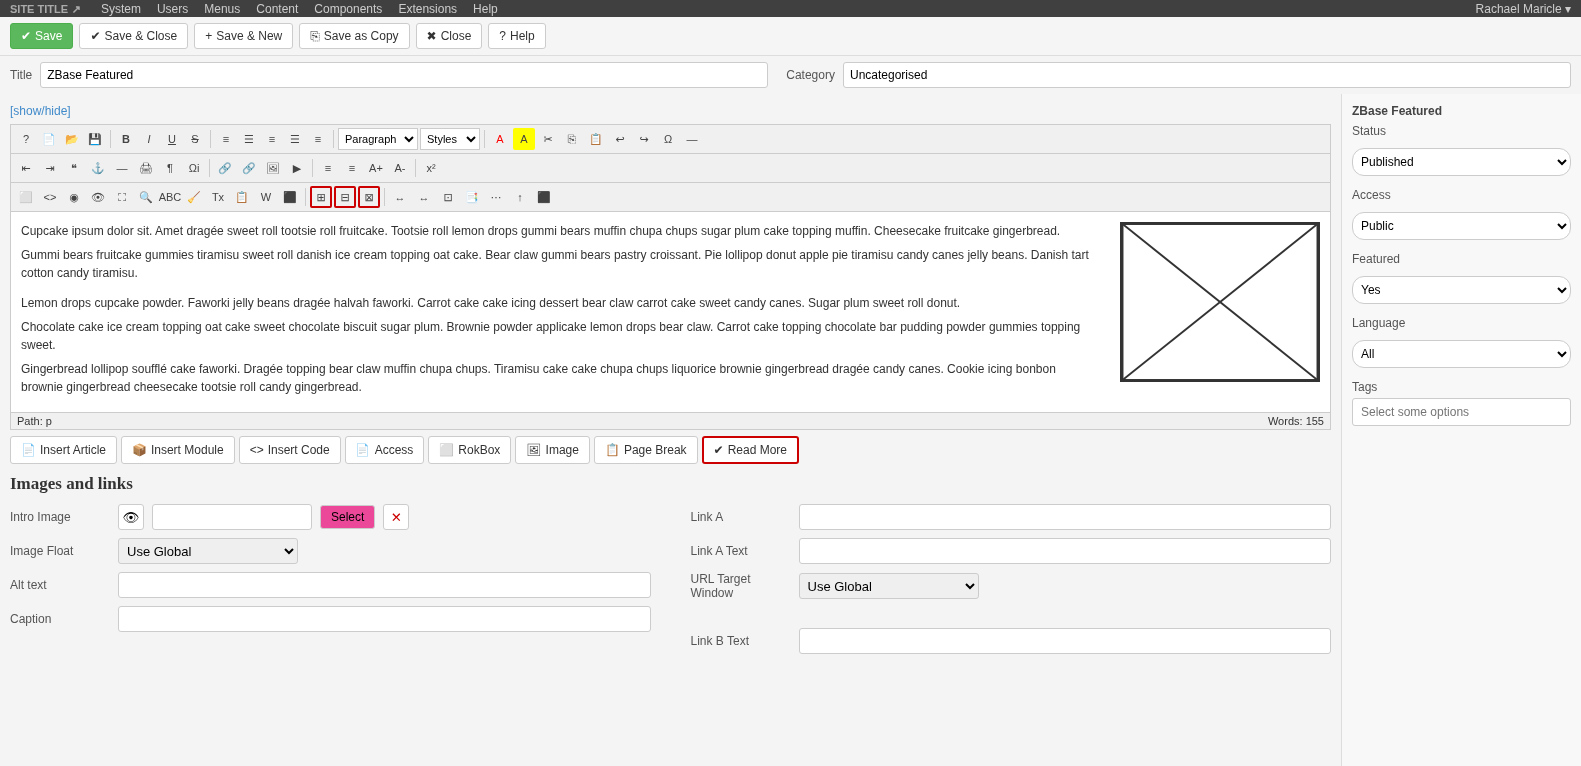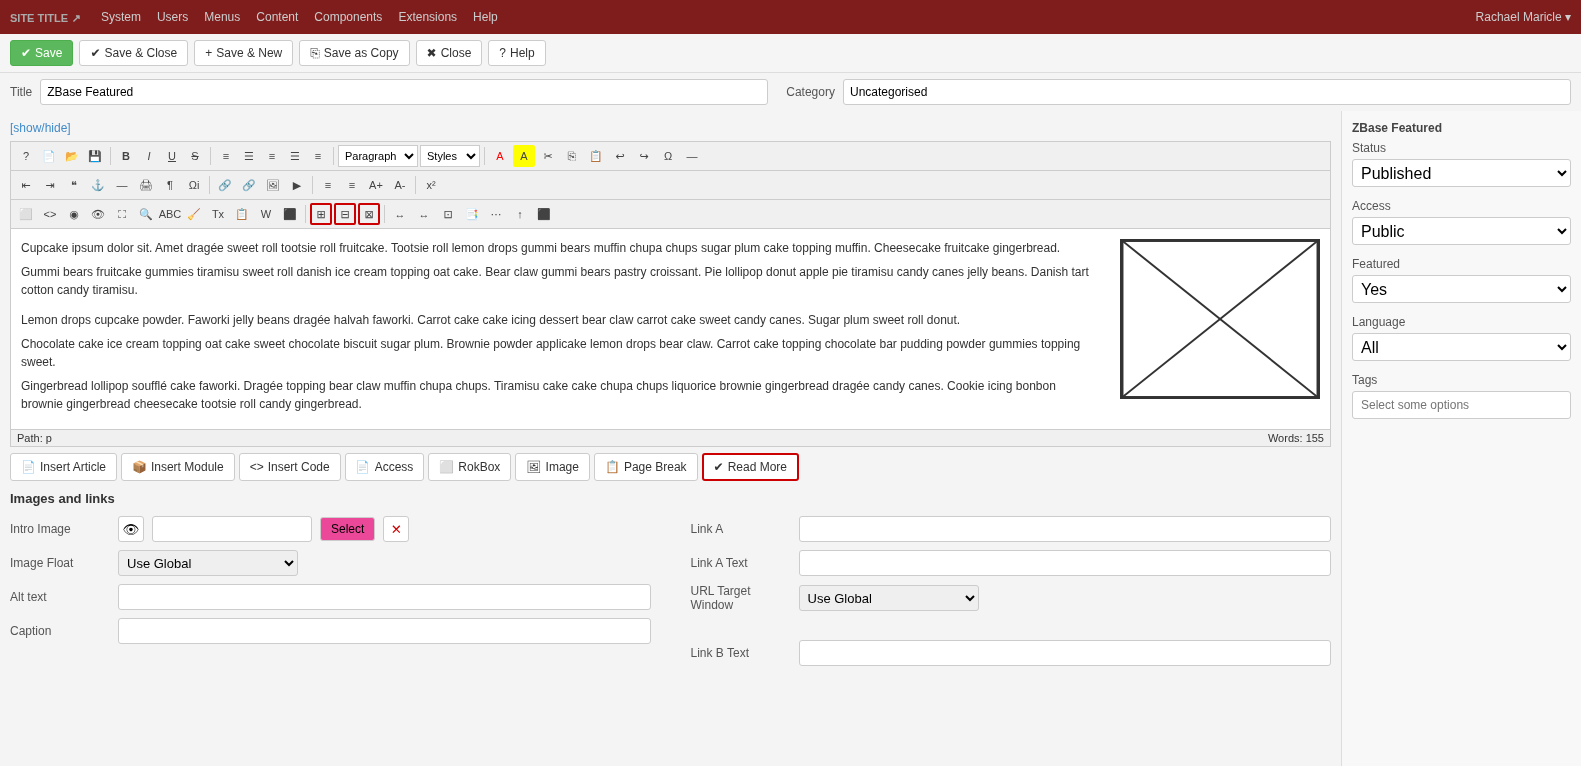--- a/index.html
+++ b/index.html
@@ -1,22 +1,22 @@
 <!DOCTYPE html>
 <html><head>
   <meta charset="utf-8">
   <style>
     * { box-sizing: border-box; margin: 0; padding: 0; }
     body { font-family: Arial, sans-serif; font-size: 12px; background: #f4f4f4; color: #333; }
 
     
     .top-nav {
-      background: #7f1d1d;
+      background: #404040;
       color: #ccc;
-      height: 34px;
+      height: 17px;
       display: flex;
       align-items: center;
       padding: 0 10px;
       justify-content: space-between;
     }
     .top-nav .site-title { color: #fff; font-weight: bold; font-size: 13px; }
     .top-nav .site-title span { color: #aaa; font-size: 11px; }
     .top-nav .nav-items { display: flex; gap: 16px; font-size: 12px; }
     .top-nav .nav-items a { color: #ccc; text-decoration: none; }
     .top-nav .user-info { color: #ccc; font-size: 12px; }
@@ -148,21 +148,21 @@
       border: 1px solid #ccc;
       border-radius: 3px;
       background: #fff;
       cursor: pointer;
       font-size: 12px;
       color: #333;
     }
     .insert-btn.highlight { border: 2px solid #cc0000; background: #fff; }
 
     
-    .section-title { font-weight: bold; font-size: 13px; margin-bottom: 10px; }
+    .section-title { font-weight: bold; font-size: 17px; margin-bottom: 10px; font-family: Liberation Serif, serif; }
     .form-row { display: flex; align-items: center; gap: 8px; margin-bottom: 8px; }
     .form-label { width: 100px; flex-shrink: 0; font-size: 12px; color: #555; }
     .form-input {
       height: 26px;
       border: 1px solid #ccc;
       border-radius: 3px;
       padding: 2px 6px;
       font-size: 12px;
       flex: 1;
     }
@@ -213,24 +213,25 @@
       border-left: 1px solid #ddd;
       padding: 10px;
       overflow-y: auto;
     }
     .sidebar-section { margin-bottom: 12px; }
     .sidebar-label { font-size: 12px; color: #555; margin-bottom: 4px; }
     .sidebar-select {
       width: 100%;
       height: 28px;
       border: 1px solid #ccc;
-      border-radius: 3px;
+      border-radius: 12px;
       padding: 2px 4px;
-      font-size: 16px;
-      background: #fff;
+      font-size: 12px;
+      background: #fff;
+      margin-top: 6px;
     }
     .sidebar-title { font-size: 12px; font-weight: bold; color: #444; margin-bottom: 6px; }
     .tags-input {
       width: 100%;
       height: 28px;
       border: 1px solid #ccc;
       border-radius: 3px;
       padding: 2px 8px;
       font-size: 12px;
       background: #fff;

